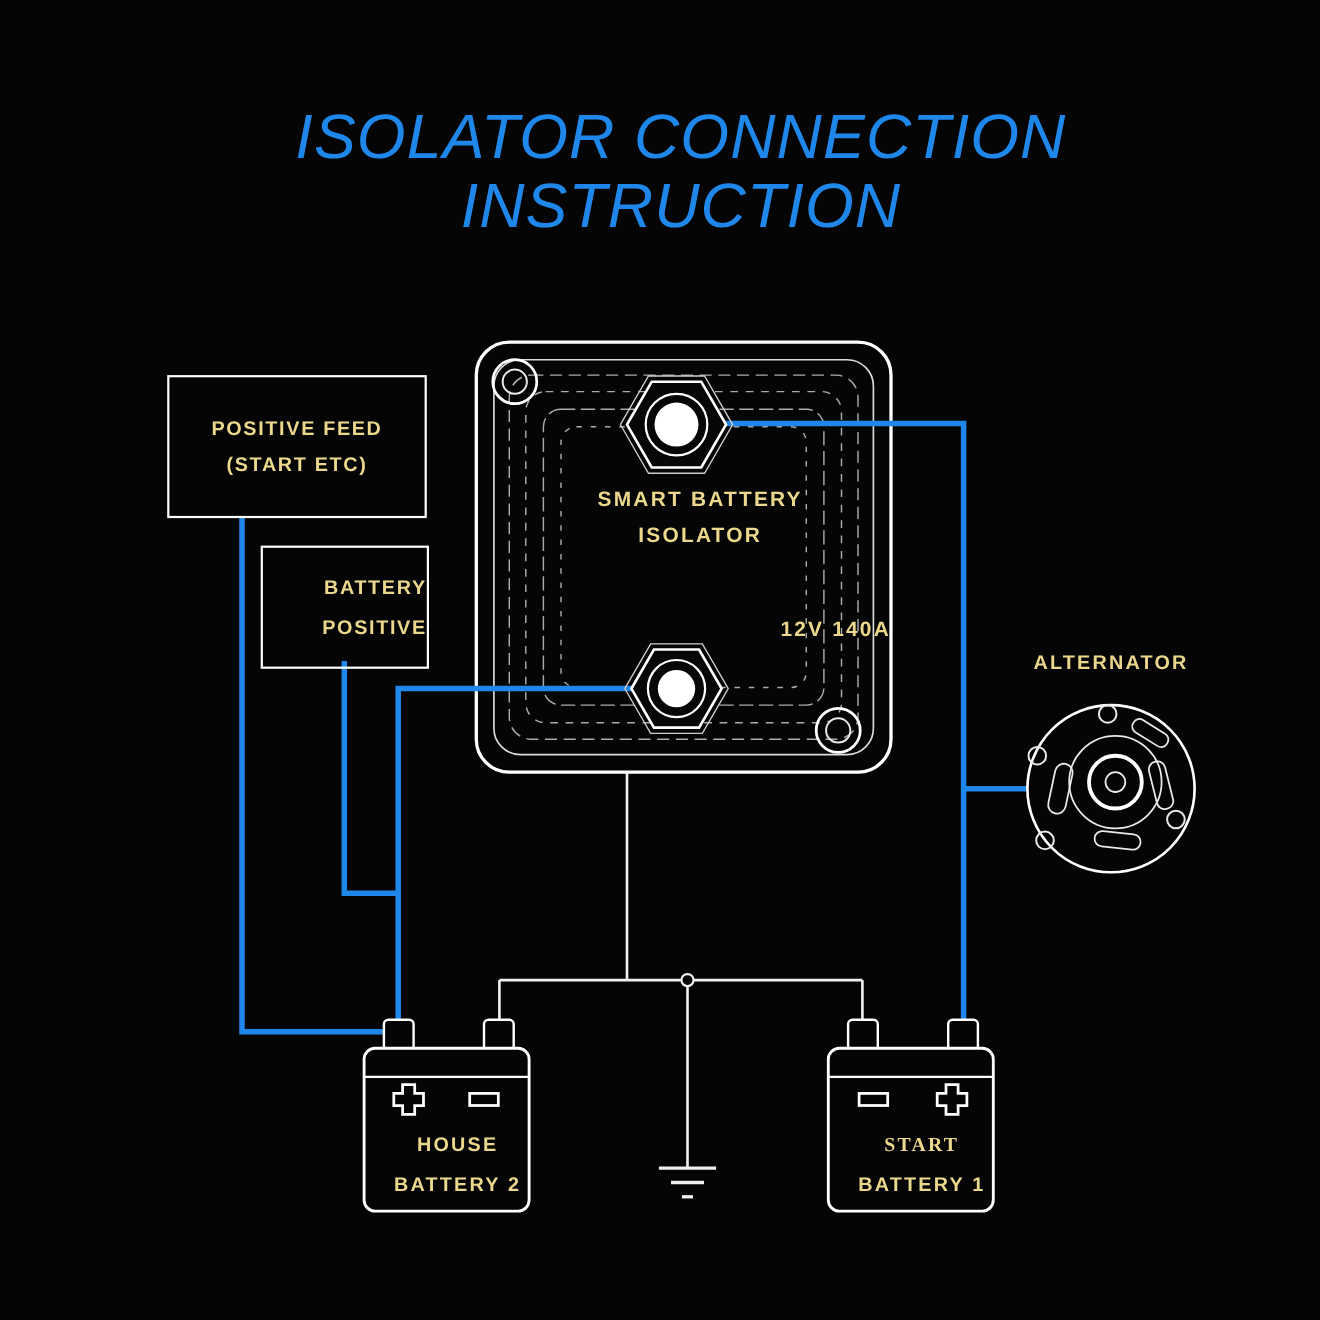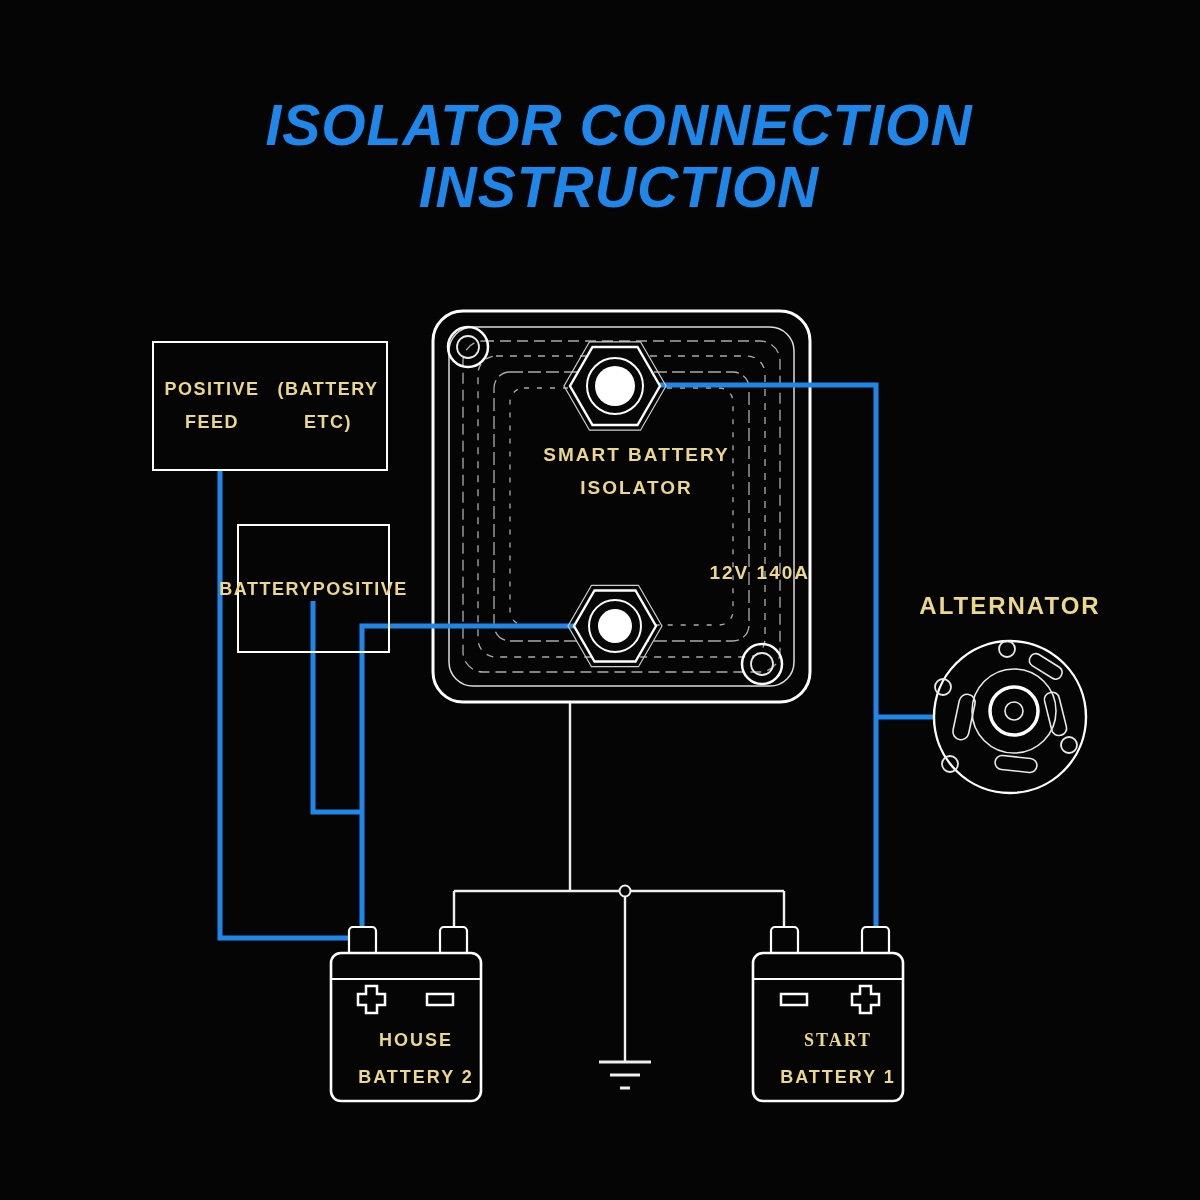--- a/index.html
+++ b/index.html
@@ -15,42 +15,42 @@
     background:var(--background,#050505);
     overflow:hidden;
     font-family:"Liberation Sans", sans-serif;
   }
   .diagram{ position:absolute; left:0; top:0; }
 
   .title{
     position:absolute; top:94px; left:0; width:100%;
     text-align:center;
     color:var(--accent-blue,#1F87EA);
-    font-weight:bold; font-style:italic;
+    font-weight:normal; font-style:italic;
     font-size:57px; line-height:62px; letter-spacing:1px;padding-left:38px;
   }
 
   .ylabel{ color:var(--label-yellow,#EBD88C); font-weight:bold; letter-spacing:2px; }
 
   .label-box{
     position:absolute;
     border:2px solid #ffffff;
-    display:flex; flex-direction:row; justify-content:center; align-items:center;
+    display:flex; flex-direction:column; justify-content:center; align-items:center;
     text-align:center;
     color:var(--label-yellow,#EBD88C); font-weight:bold; letter-spacing:1.5px;
     font-size:18px;
   }
   .box-positive-feed{ left:152px; top:341px; width:236px; height:130px; line-height:33px; }
-  .box-battery-charger{ left:237px; top:524px; width:153px; height:129px; line-height:36px; }
+  .box-battery-charger{ left:237px; top:496px; width:153px; height:112px; line-height:36px;align-items:flex-end; }
 
   .iso-label{ position:absolute; left:433px; width:377px; text-align:center; font-size:19px; line-height:33px;padding-left:30px; }
   .iso-name{ top:438px; }
   .iso-rating{ top:556px;text-align:right; }
 
-  .alt-label{ position:absolute; left:900px; top:592px; width:220px; text-align:center; font-size:24px; }
+  .alt-label{ position:absolute; left:900px; top:592px; width:220px; text-align:center; font-size:18px; }
 
   .bat-label{ position:absolute; width:150px; text-align:center; font-size:18px; line-height:22px;padding-left:20px; }
   .bat-house-1{ left:331px; top:1029px; }
   .bat-house-2{ left:331px; top:1066px; }
   .bat-start-1{ left:753px; top:1029px;font-family:Liberation Serif, serif; }
   .bat-start-2{ left:753px; top:1066px; }
 
   
   .ol3  { stroke:#ffffff; stroke-width:3;   fill:none; }
   .ol25 { stroke:#ffffff; stroke-width:2.5; fill:none; }
@@ -161,21 +161,21 @@
     </g>
   </svg>
 
   <div class="title">
     <span>ISOLATOR CONNECTION</span><br>
     <span>INSTRUCTION</span>
   </div>
 
   <div class="label-box box-positive-feed">
     <div>POSITIVE FEED</div>
-    <div>(BATTERY ETC)</div>
+    <div>(START ETC)</div>
   </div>
 
   <div class="label-box box-battery-charger">
     <div>BATTERY</div>
     <div>POSITIVE</div>
   </div>
 
   <div class="ylabel iso-label iso-name">
     <div>SMART BATTERY</div>
     <div>ISOLATOR</div>

